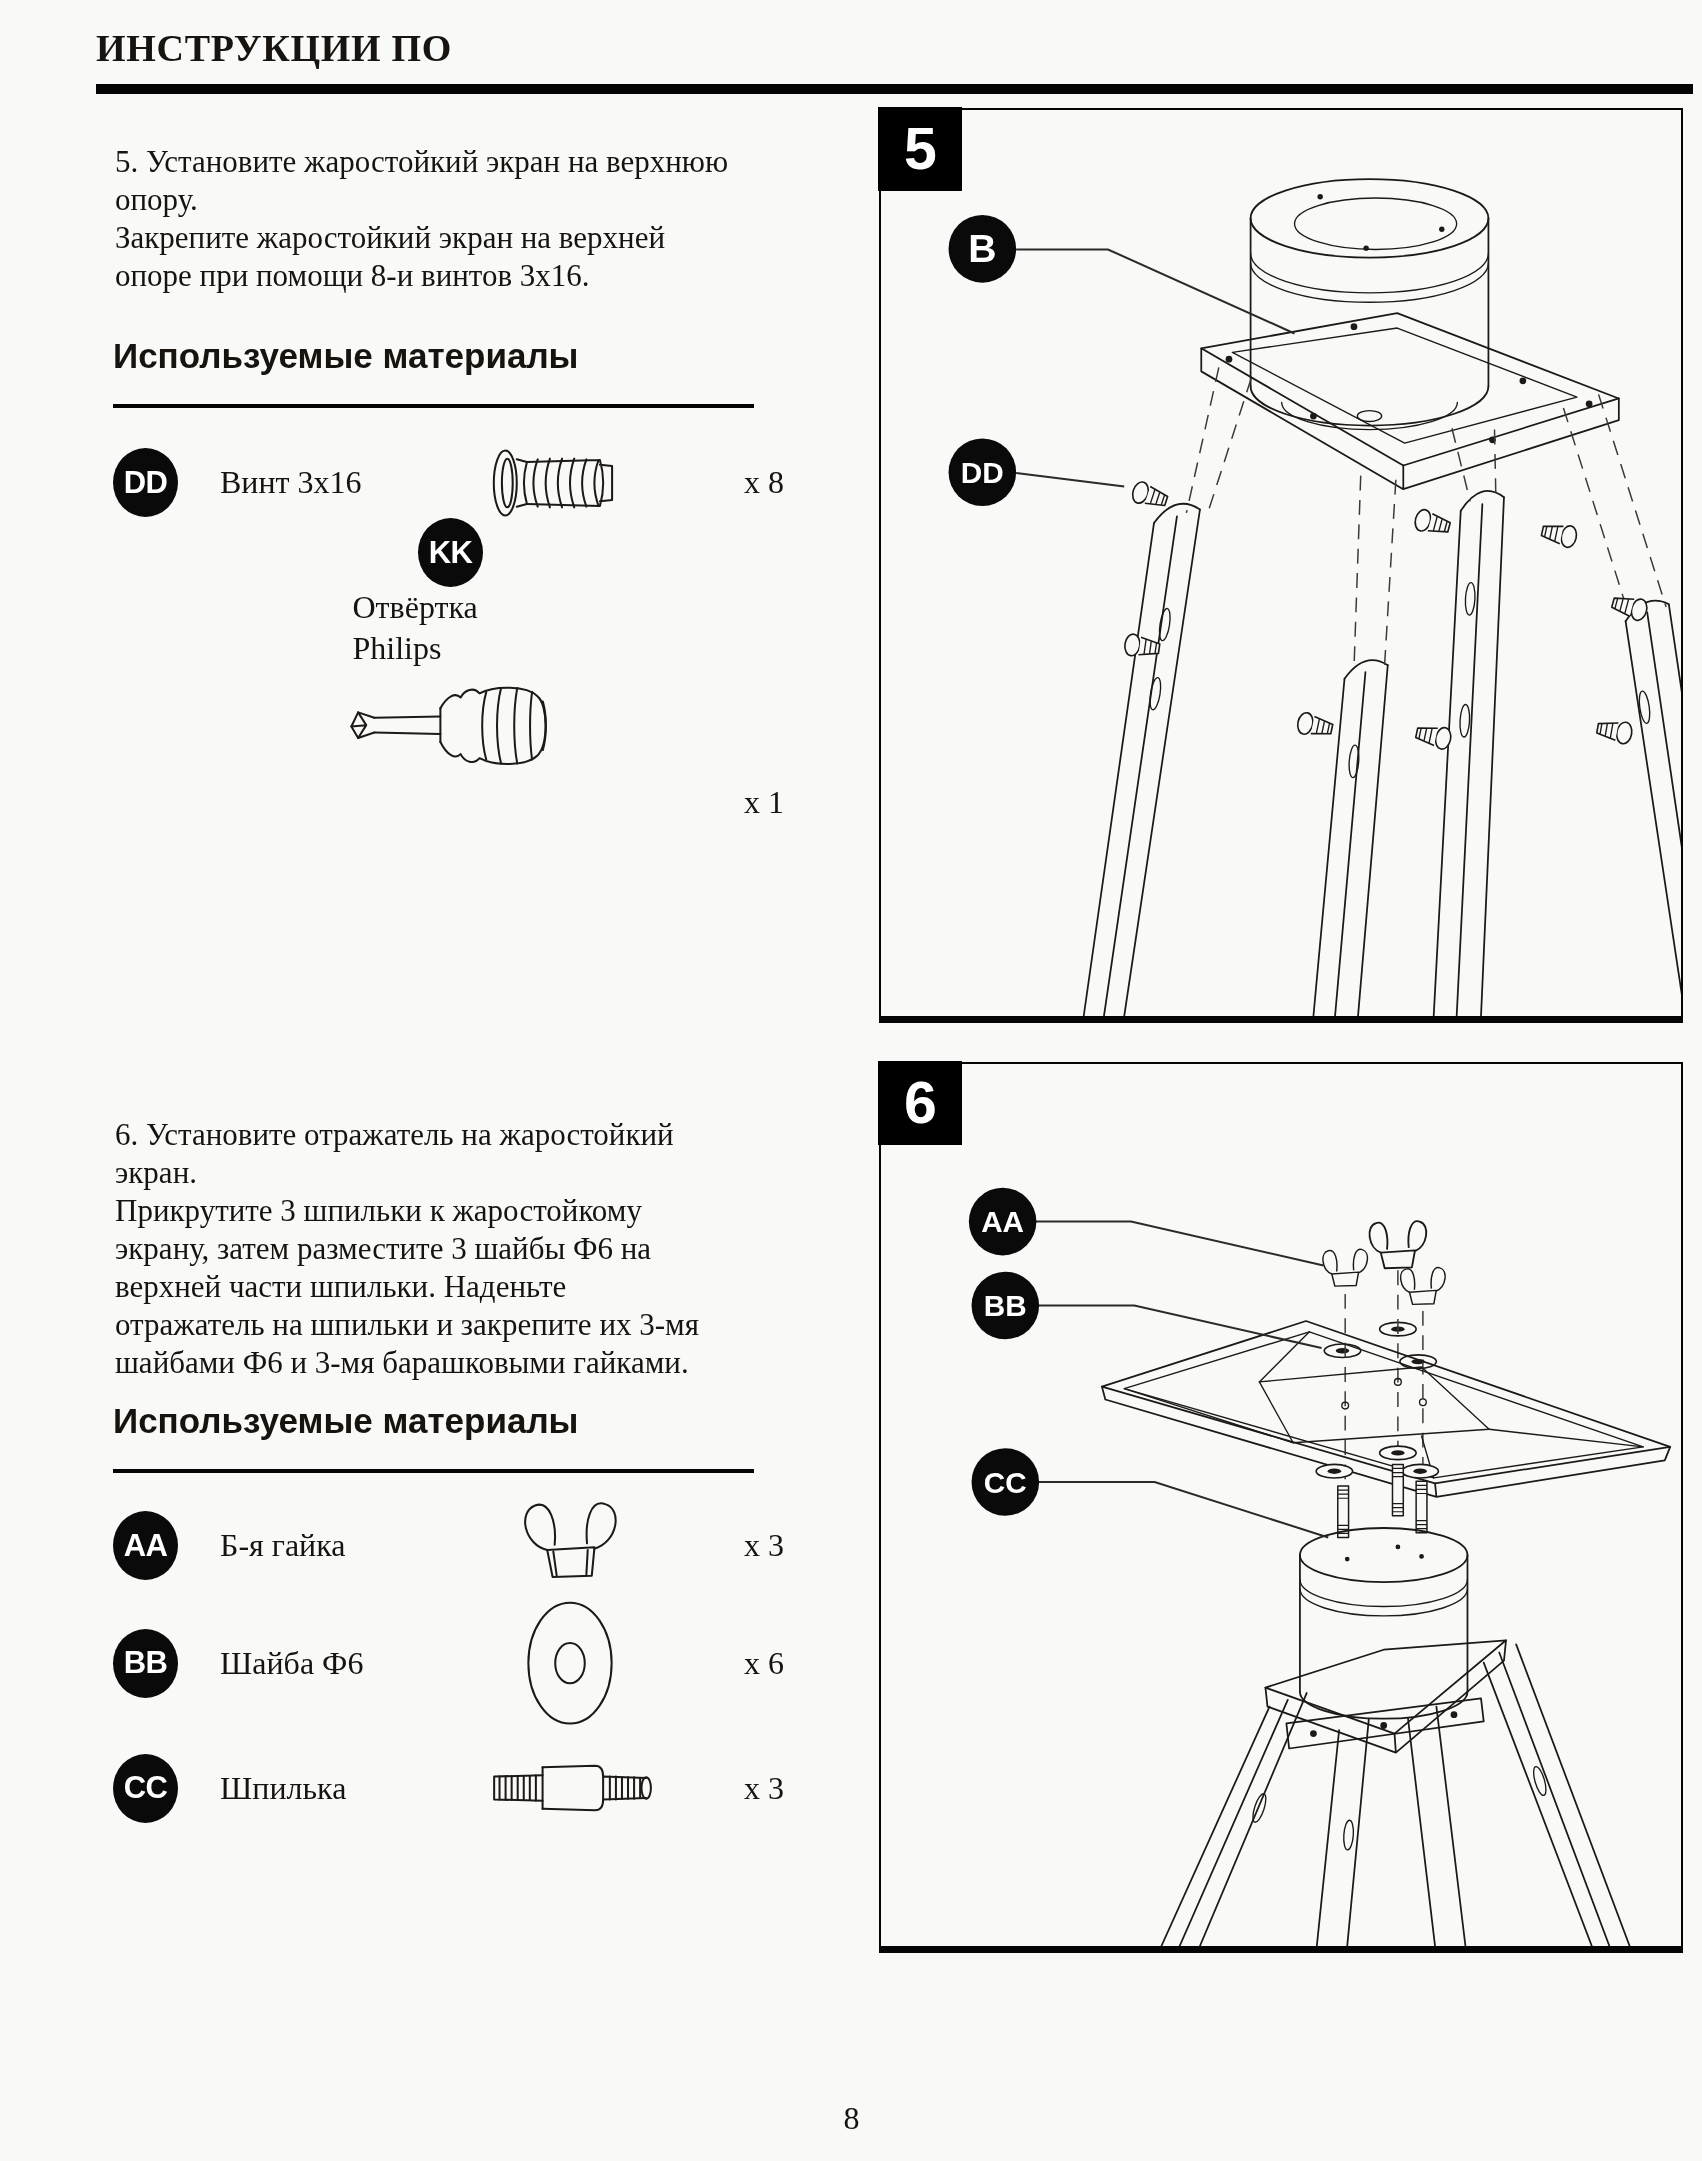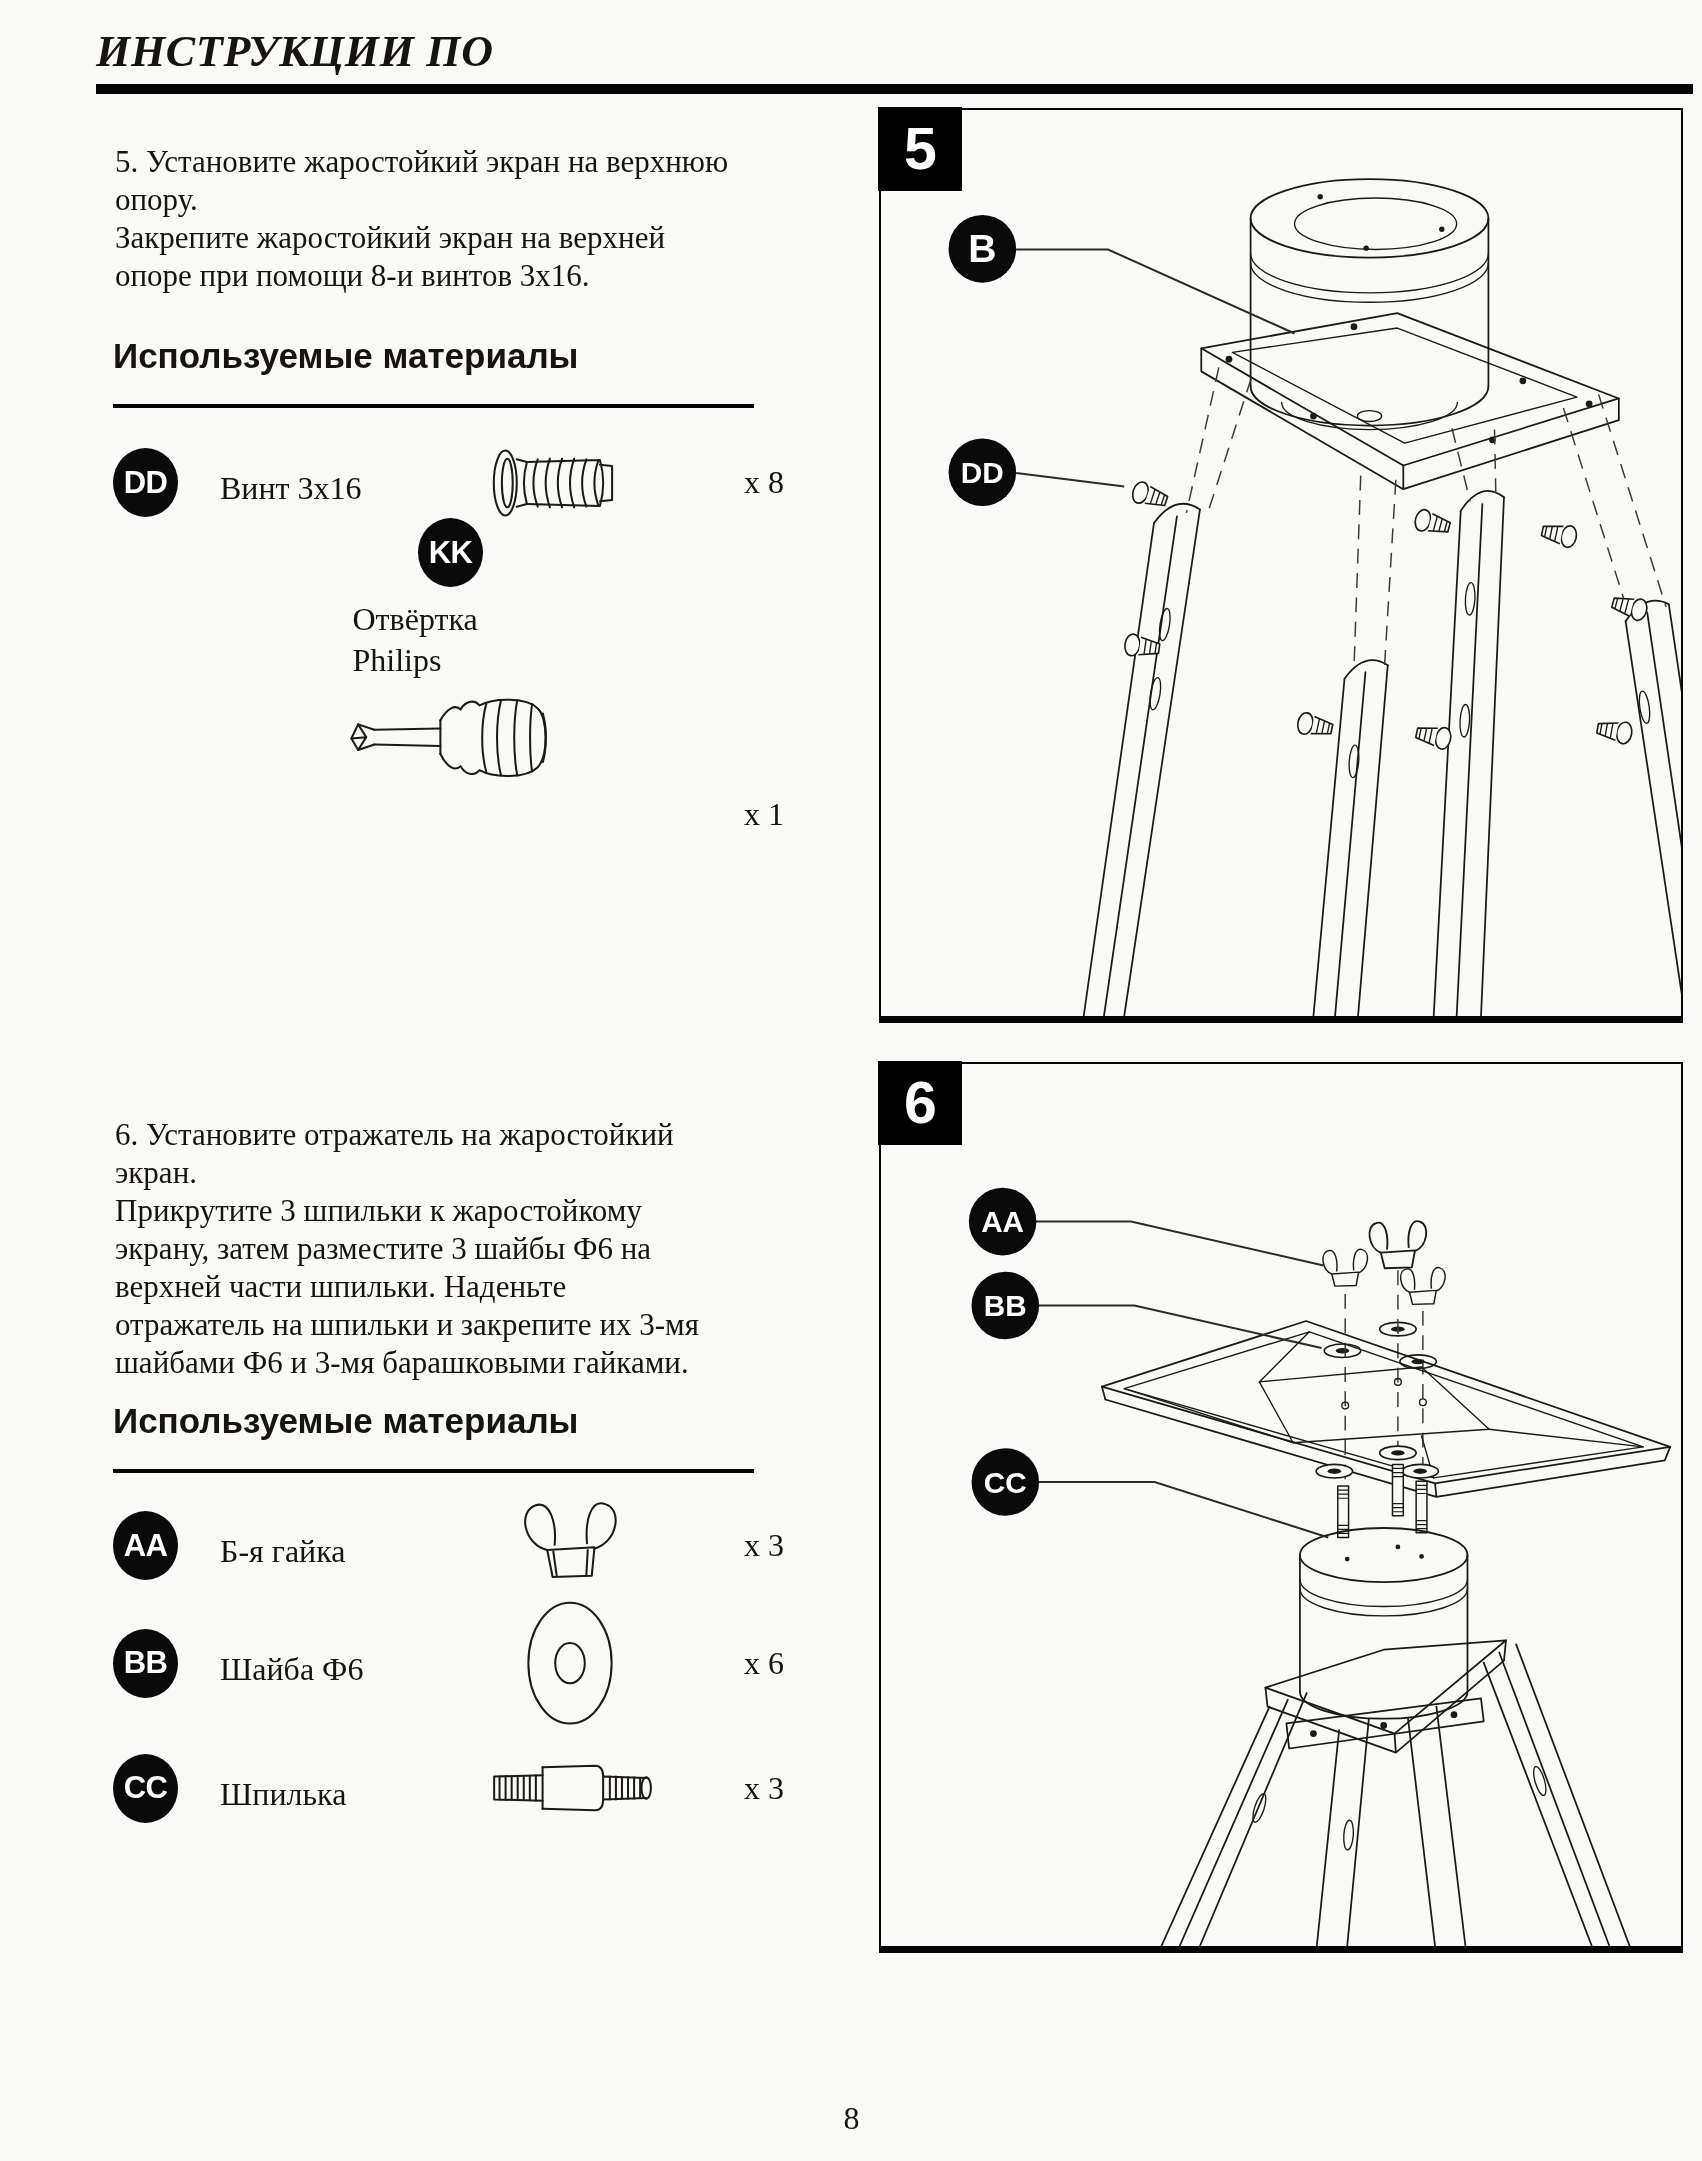--- a/index.html
+++ b/index.html
@@ -8,21 +8,21 @@
     position:relative;
     width:1703px;height:2161px;
     background:#f9f9f7;
     color:#17140f;
     font-family:"Liberation Serif", serif;
     overflow:hidden;
   }
   
   .title{
     position:absolute;left:96px;top:26px;
-    font-size:44px;font-weight:bold;letter-spacing:0.7px;font-style:italic;
+    font-size:38px;font-weight:bold;letter-spacing:0.7px;
   }
   .title-rule{
     position:absolute;left:96px;top:84px;width:1597px;height:10px;background:#050505;
   }
   
   .step-text{
     position:absolute;left:115px;width:749px;
     font-size:31px;line-height:38px;white-space:pre-line;margin-top:40px;
   }
   #step5-text{top:103px;}
@@ -47,21 +47,21 @@
   #row-cc{top:1734px;height:108px;}
   .badge{
     flex:none;width:65px;height:69px;border-radius:50%;
     background:#0a0a0a;color:#ffffff;
     font-family:"Liberation Sans", sans-serif;font-weight:bold;font-size:31px;
     letter-spacing:-0.7px;
     display:flex;align-items:center;justify-content:center;
   }
   .mat-label{
     margin-left:42px;width:238px;
-    font-size:32px;line-height:1.28;white-space:pre-line;margin-top:12px;
+    font-size:32px;line-height:1.28;white-space:pre-line;
   }
   .mat-icon{
     width:223px;display:flex;align-items:center;justify-content:center;
   }
   .mat-qty{
     margin-left:auto;font-size:32px;padding-right:4px;
   }
   
   .fig-box{
     position:absolute;left:879px;width:804px;

